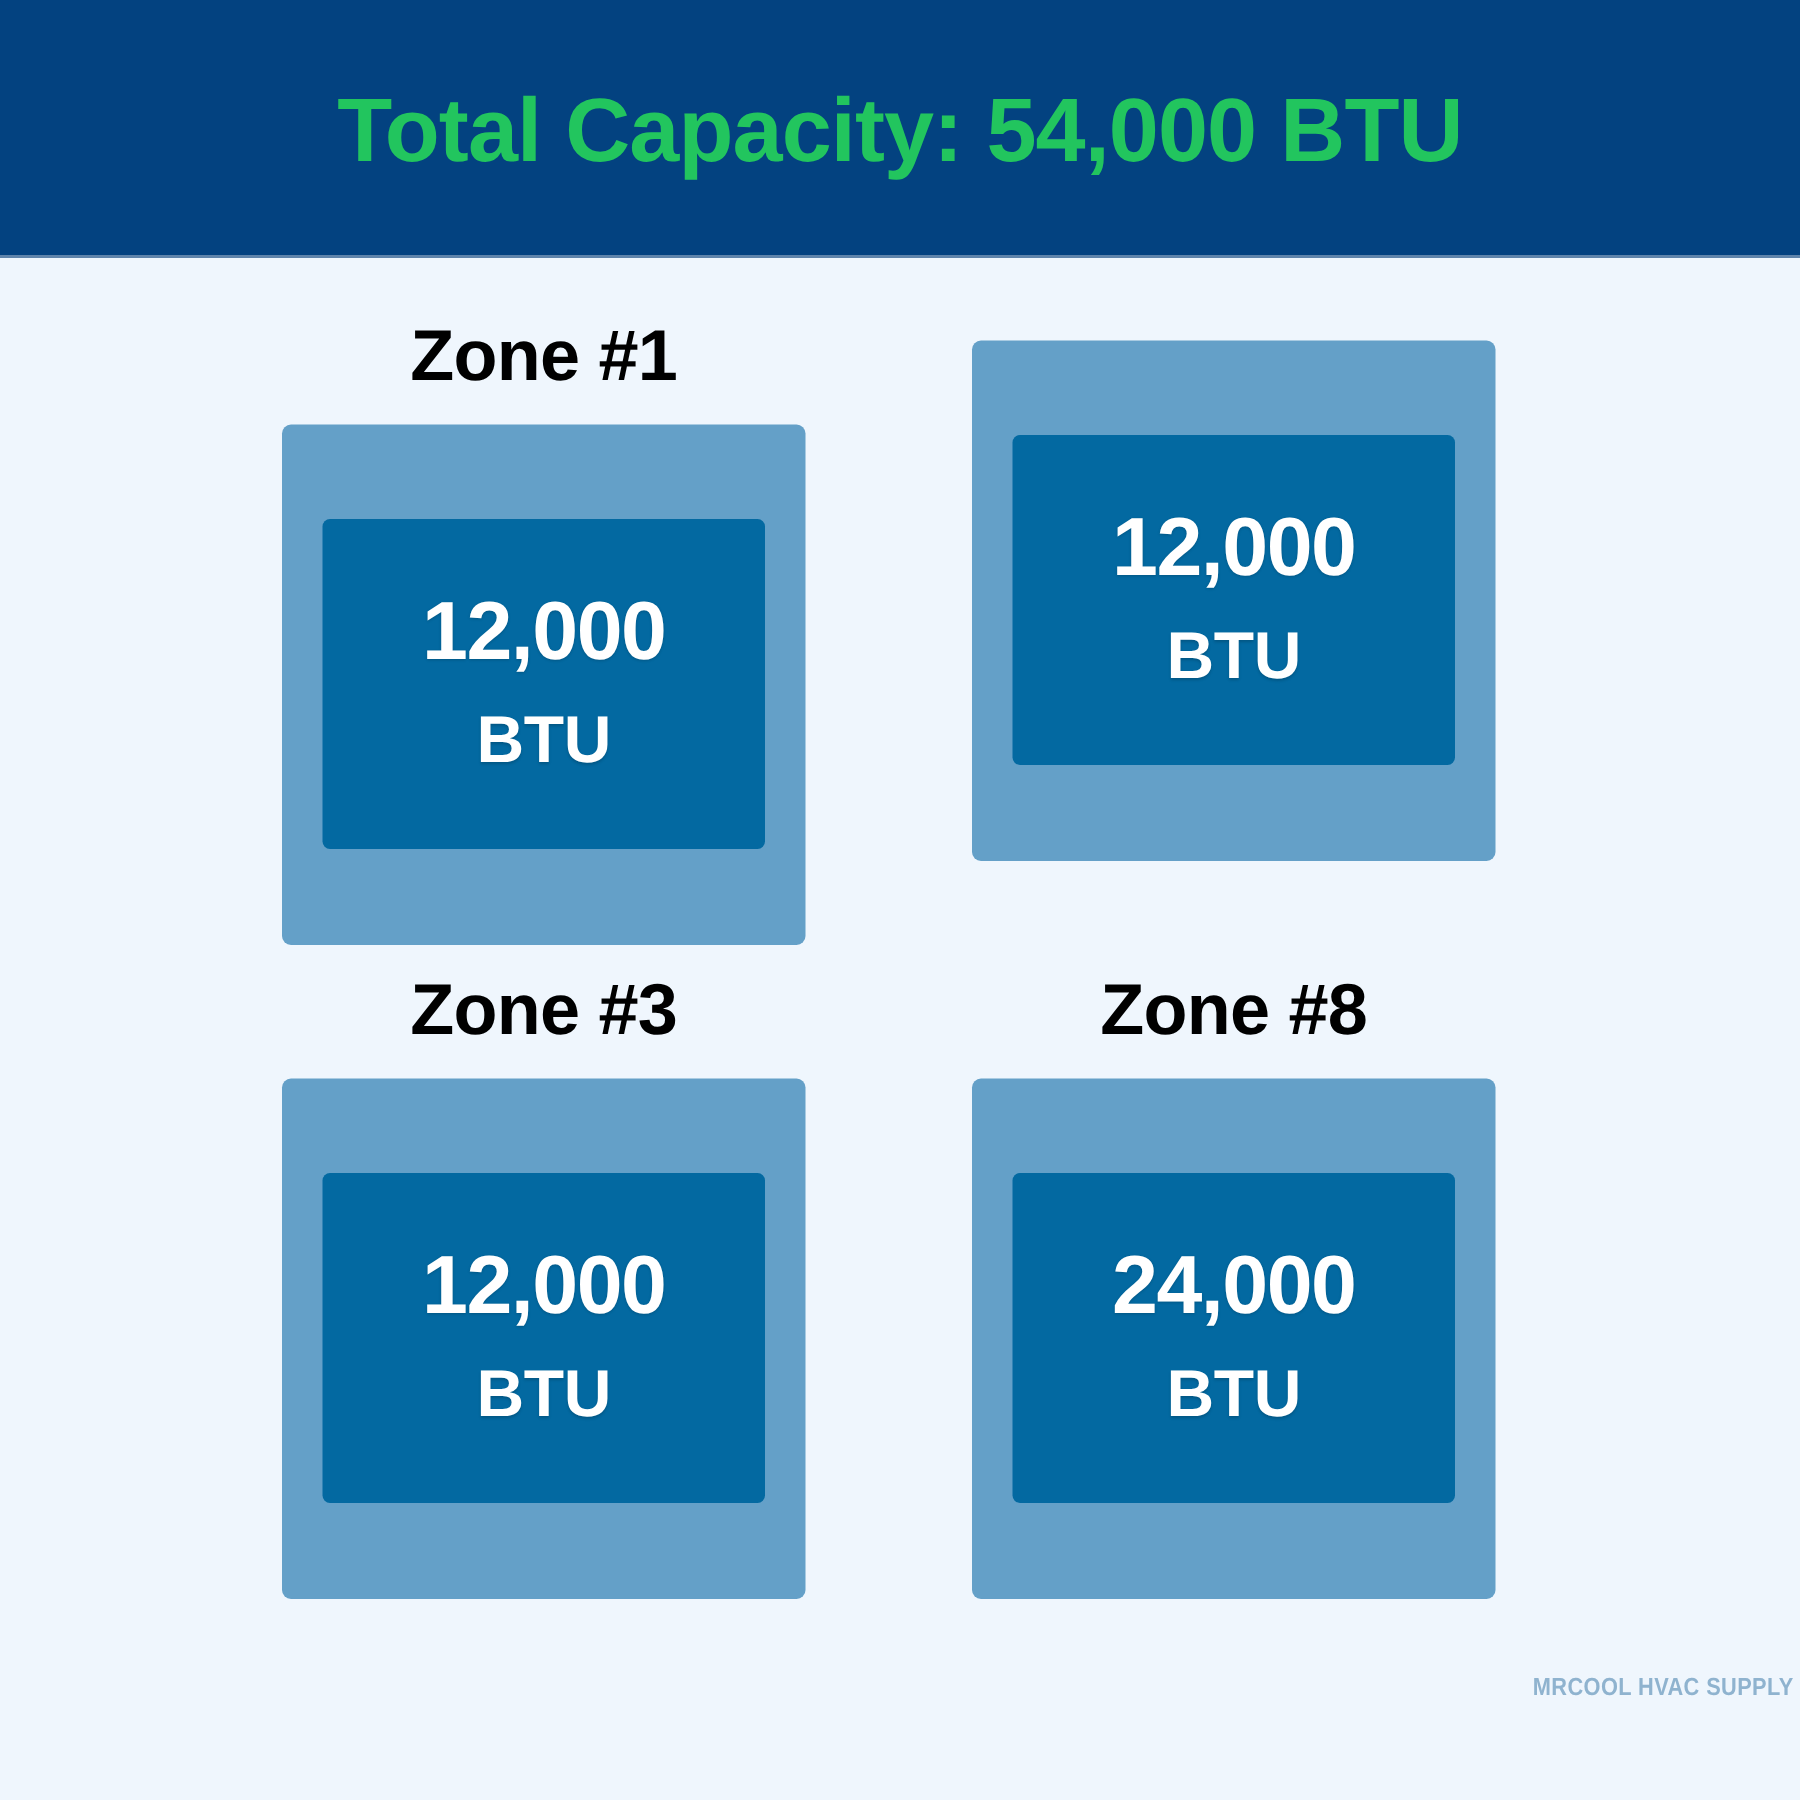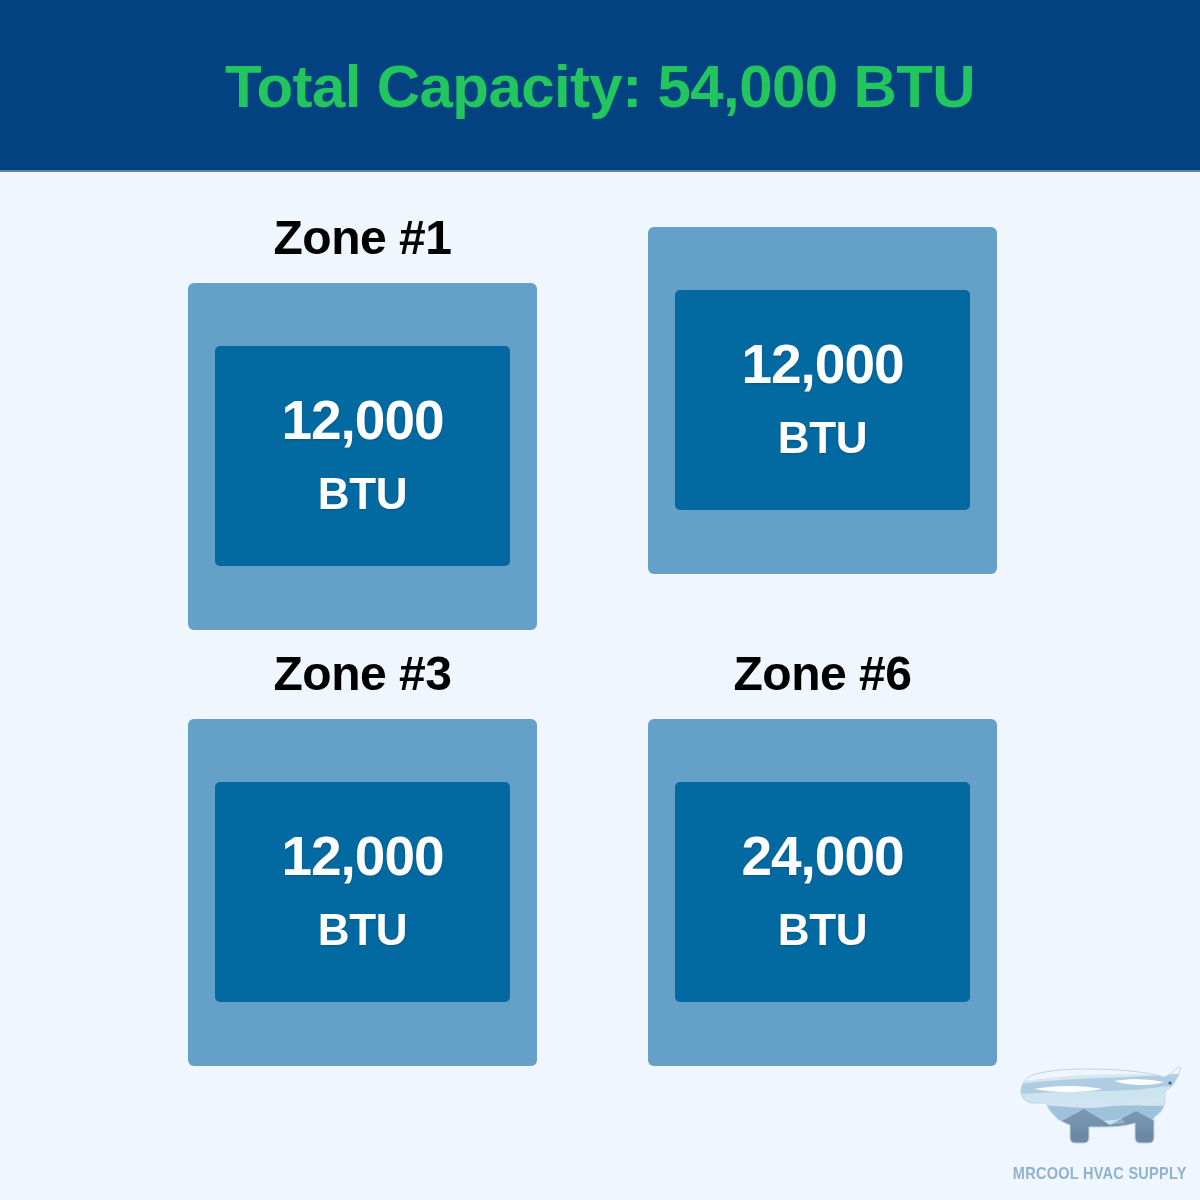--- a/index.html
+++ b/index.html
@@ -124,21 +124,20 @@
   }
 
   
   .logo {
     position: absolute;
     left: 1010px;
     top: 1055px;
     width: 180px;
     height: 140px;
     display: flex;
-    flex-direction: column;
     align-items: center;
   }
   .logo-mark {
     width: 172px;
     height: 108px;
   }
   .logo-text {
     color: #8fb3cf;
     font-size: 16.5px;
     font-weight: bold;
@@ -187,21 +186,21 @@
       <div class="zone-label">Zone #3</div>
       <div class="zone-card">
         <div class="zone-inner">
           <div class="zone-value">12,000</div>
           <div class="zone-unit">BTU</div>
         </div>
       </div>
     </div>
 
     <div class="zone-cell">
-      <div class="zone-label">Zone #6</div>
+      <div class="zone-label">Zone #8</div>
       <div class="zone-card">
         <div class="zone-inner">
           <div class="zone-value">24,000</div>
           <div class="zone-unit">BTU</div>
         </div>
       </div>
     </div>
 
   </div>
 

